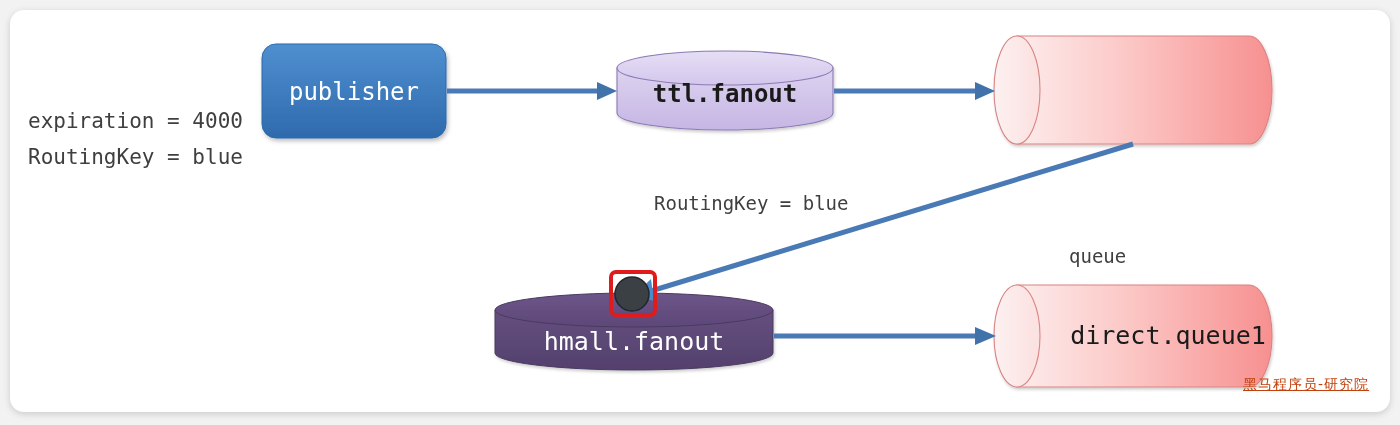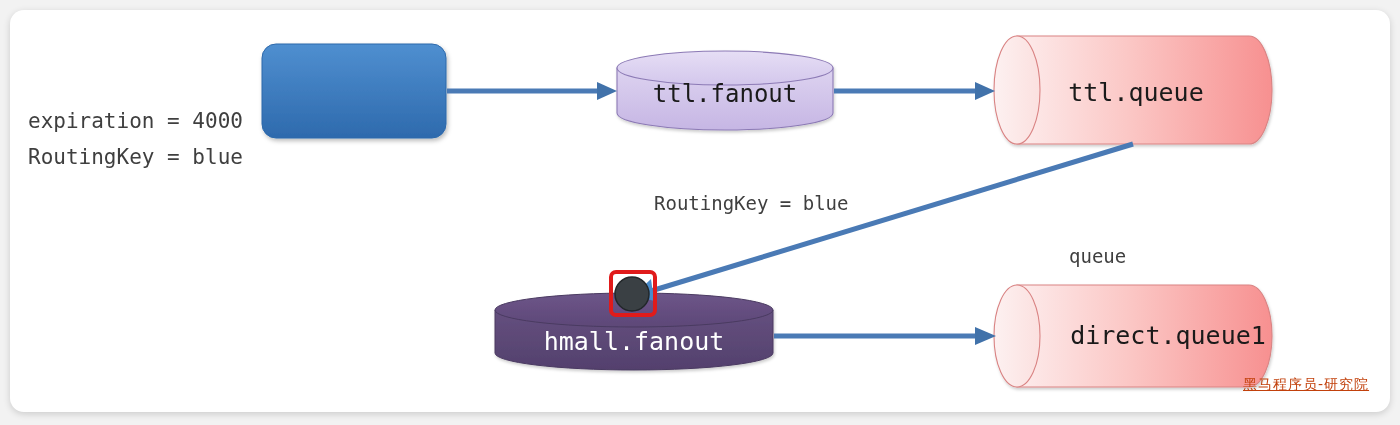--- a/index.html
+++ b/index.html
@@ -62,21 +62,21 @@
     font-family: "DejaVu Sans Mono", "Liberation Mono", monospace;
     white-space: pre;
     text-align: center;
   }
   #publisher-text {
     left: 262px; top: 78px; width: 184px;
     font-size: 24px; color: #ffffff;
   }
   #fanout-text {
     left: 617px; top: 80px; width: 216px;
-    font-size: 24px; color: #1a1a1a;
+    font-size: 24px; color: #1a1a1a; font-weight: bold;
   }
   #ttlqueue-text {
     left: 1000px; top: 78px; width: 272px;
     font-size: 25px; color: #1a1a1a;
   }
   #hmall-text {
     left: 495px; top: 327px; width: 278px;
     font-size: 25px; color: #ffffff;
   }
   #directqueue-text {
@@ -195,24 +195,24 @@
       <rect x="611" y="272" width="44" height="43" rx="5" ry="5" fill="none" stroke="#e01b1b" stroke-width="4"></rect>
     </g>
   </svg>
 
   <div class="lbl" id="params"><span>expiration = 4000</span><br><span>RoutingKey = blue</span></div>
 
   <div class="lbl" id="routing-label">RoutingKey = blue</div>
 
   <div class="lbl" id="blue-label">queue</div>
 
+  <div class="node-text" id="publisher-text">publisher</div>
 
   <div class="node-text" id="fanout-text">ttl.fanout</div>
 
-  <div class="node-text" id="ttlqueue-text">ttl.queue</div>
 
   <div class="node-text" id="hmall-text">hmall.fanout</div>
 
   <div class="node-text" id="directqueue-text">direct.queue1</div>
 
   <div id="watermark">黑马程序员-研究院</div>
 
 </div>
 
 </body></html>

